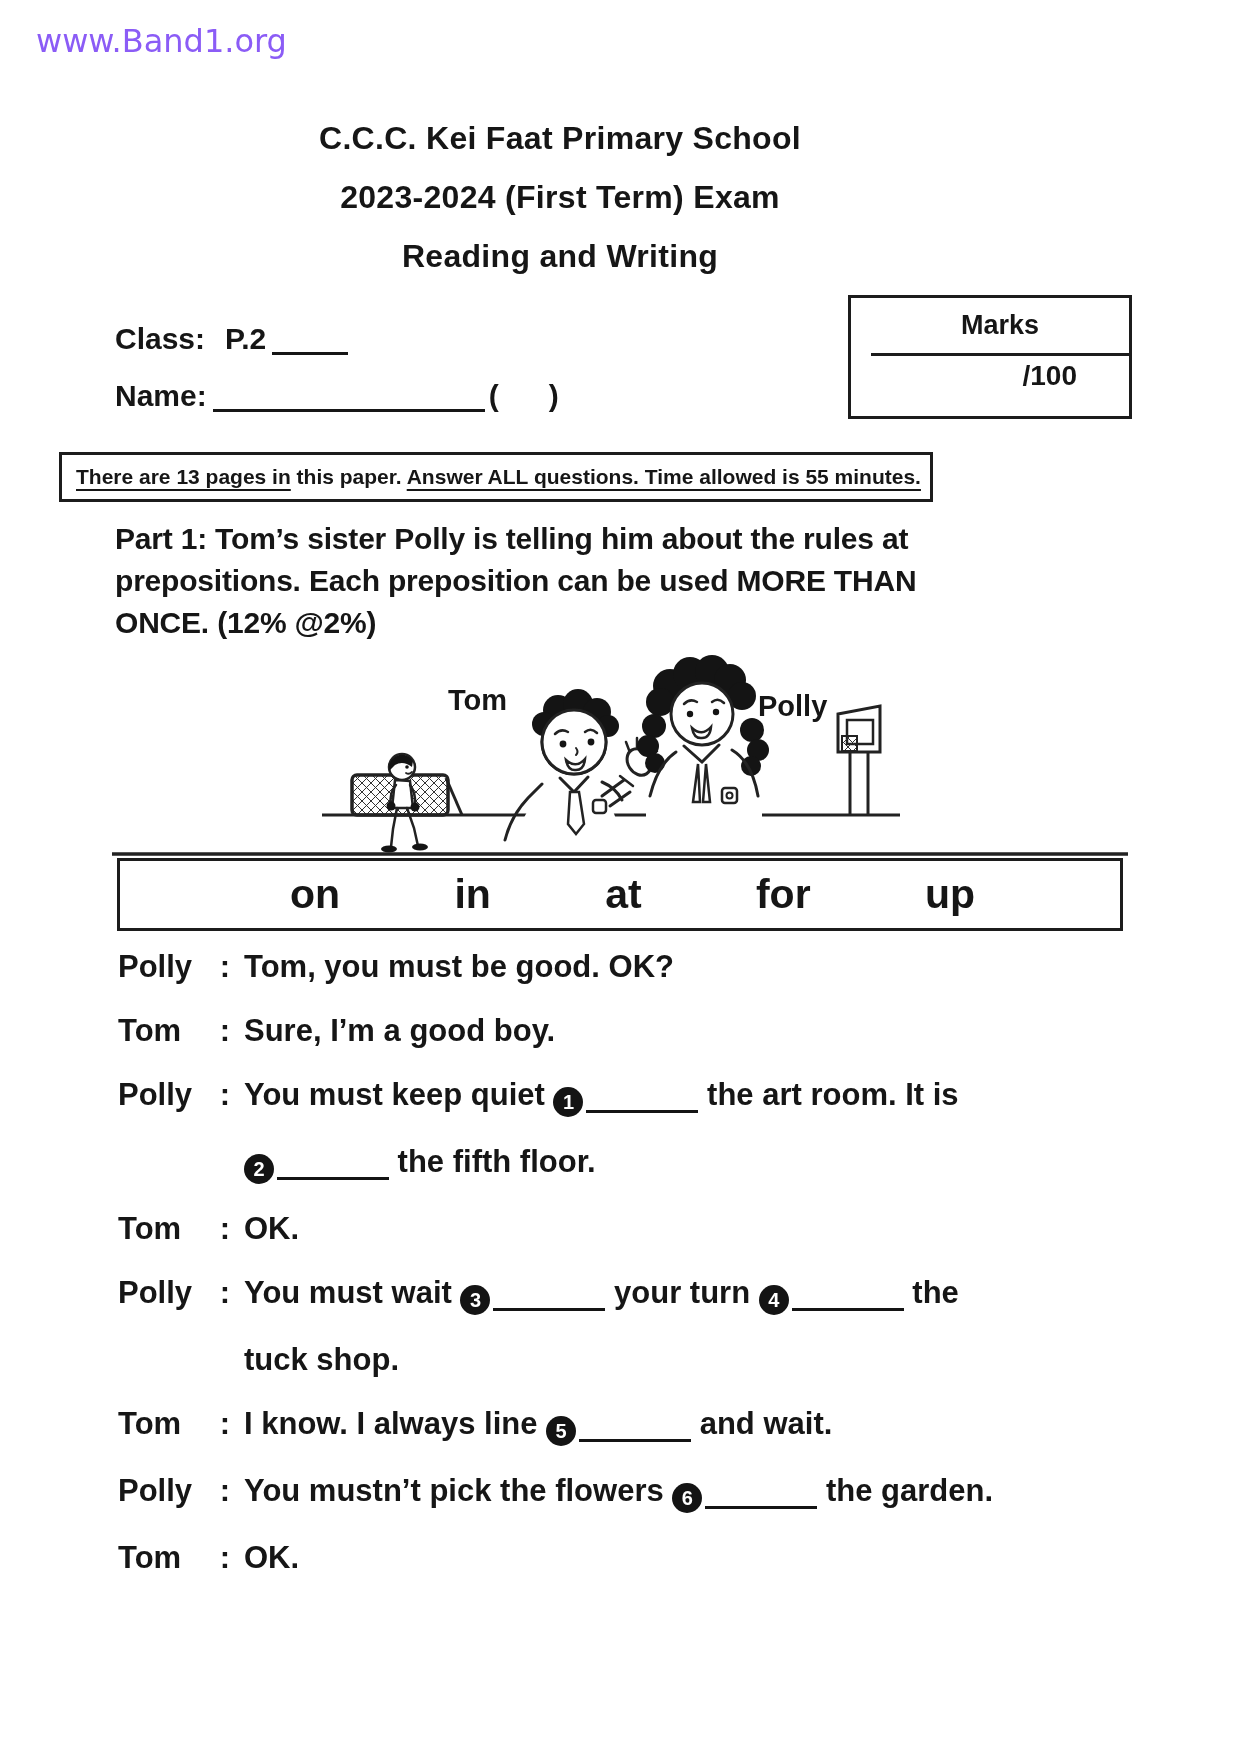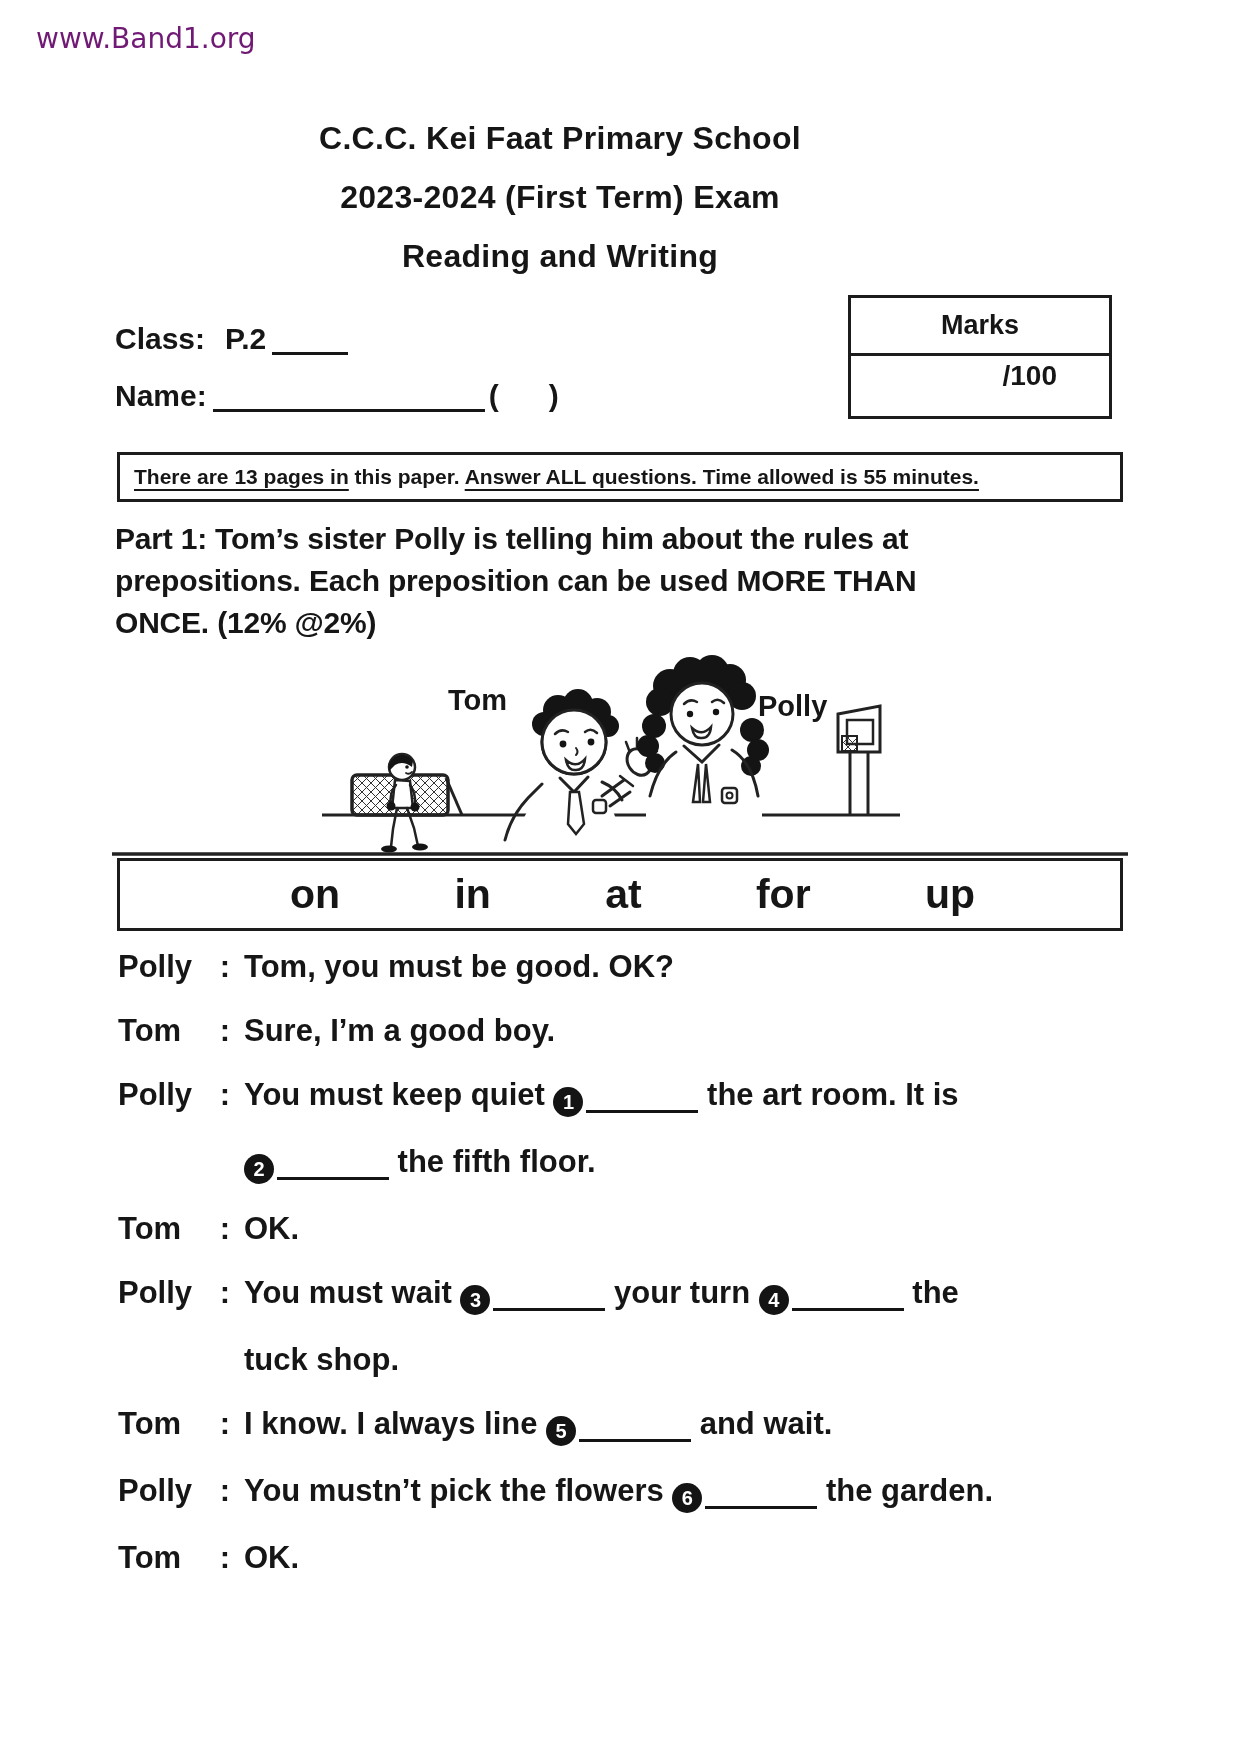--- a/index.html
+++ b/index.html
@@ -6,52 +6,52 @@
   .page{
     position:relative;
     width:1240px;height:1754px;
     background:#ffffff;
     color:#161616;
     font-family:"Liberation Sans",sans-serif;
     overflow:hidden;
   }
   .watermark{
     position:absolute;left:36px;top:22px;
-    font-size:28px;color:#701a75;
+    font-size:32px;color:#8b5cf6;
     font-family:"DejaVu Sans",sans-serif;
   }
   .hdr{
     padding-top:120px;width:1120px;
     text-align:center;font-weight:bold;
   }
   .hdr .t{font-size:32px;margin-bottom:22px;letter-spacing:0.3px;}
   .info{position:relative;margin:44px 0 0 115px;width:1010px;}
   .row{font-size:30px;font-weight:bold;margin-bottom:17px;line-height:40px;}
   .ul{display:inline-block;border-bottom:3px solid #161616;height:2px;vertical-align:-6px;margin-left:6px;}
   .w72{width:76px;}
   .w272{width:272px;}
   .paren{white-space:pre;margin-left:4px;}
   .gap{display:inline-block;width:20px;}
   .marks{
     position:absolute;left:733px;top:-24px;width:258px;
-    border:3px solid #1c1c1c;background:#fff;
+    border:3px solid #1c1c1c;background:#fff;padding-left:20px;
   }
   .marks .m1{
     border-bottom:3px solid #1c1c1c;height:55px;
     display:flex;align-items:center;justify-content:center;
     font-size:27px;font-weight:bold;
   }
   .marks .m2{
     height:56px;font-size:28px;font-weight:bold;
     display:flex;justify-content:flex-end;align-items:flex-start;
     padding:4px 52px 0 0;
     border-radius:11px;
   }
   .instr{
-    margin:36px 0 0 117px;width:1006px;box-sizing:border-box;
+    margin:36px 0 0 59px;width:874px;box-sizing:border-box;
     border:3px solid #1c1c1c;
     padding:10px 10px 10px 14px;
     font-size:21px;font-weight:bold;white-space:nowrap;
   }
   .iu{text-decoration:underline;text-underline-offset:5px;text-decoration-thickness:2px;}
   .part-heading{
     margin:16px 0 0 115px;width:1020px;
     font-size:30px;font-weight:bold;line-height:42px;letter-spacing:-0.2px;
   }
   .illus{position:relative;margin:4px 0 0 110px;width:1020px;height:210px;}

